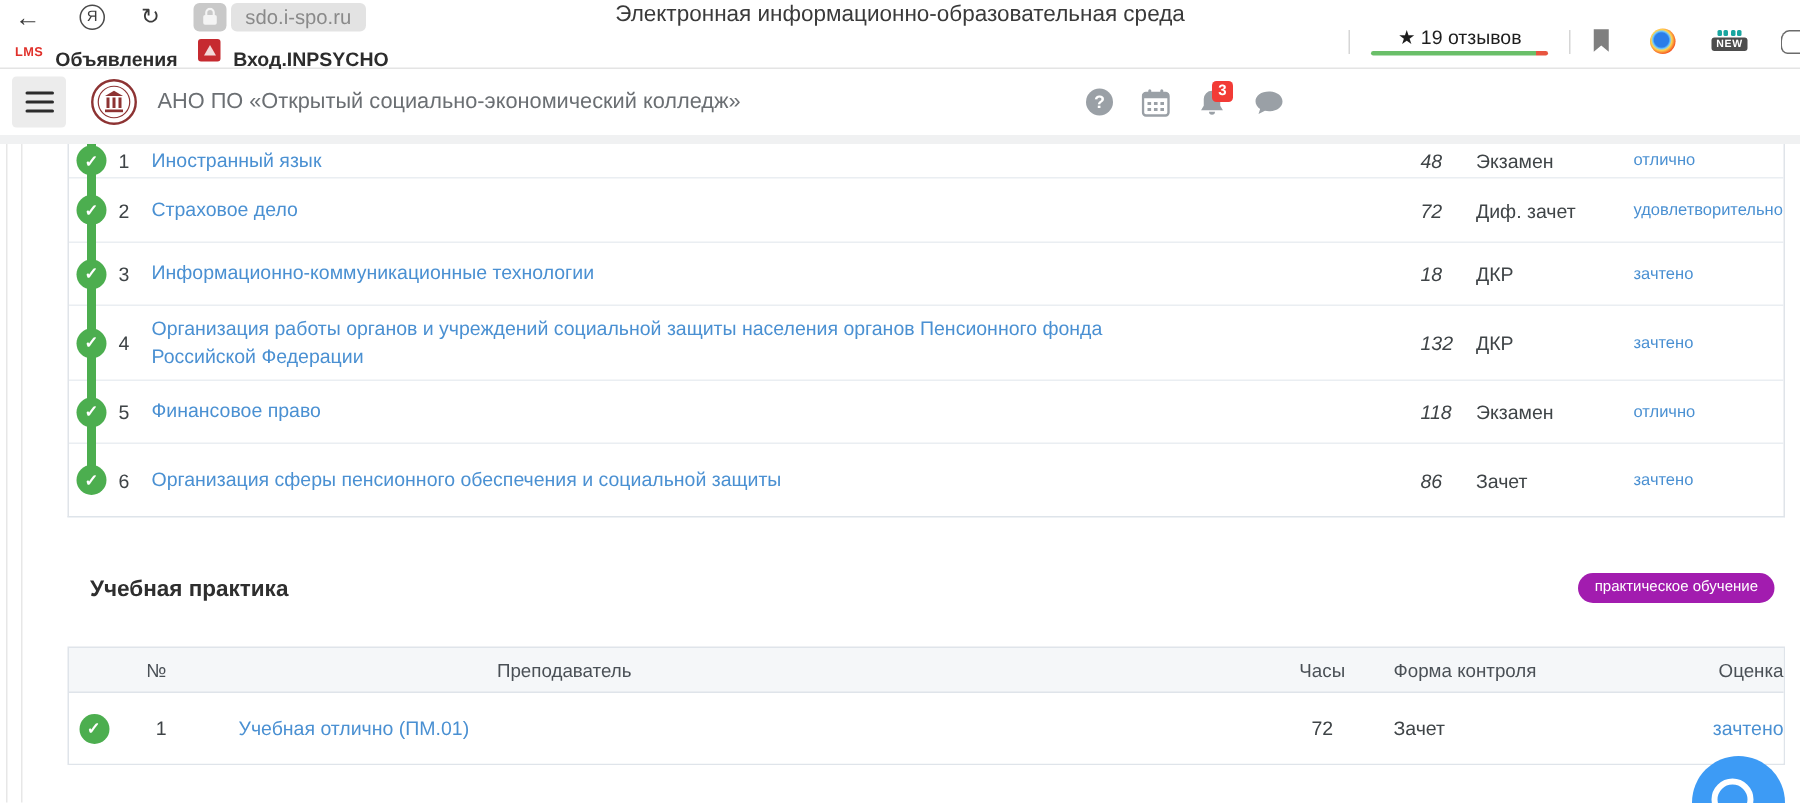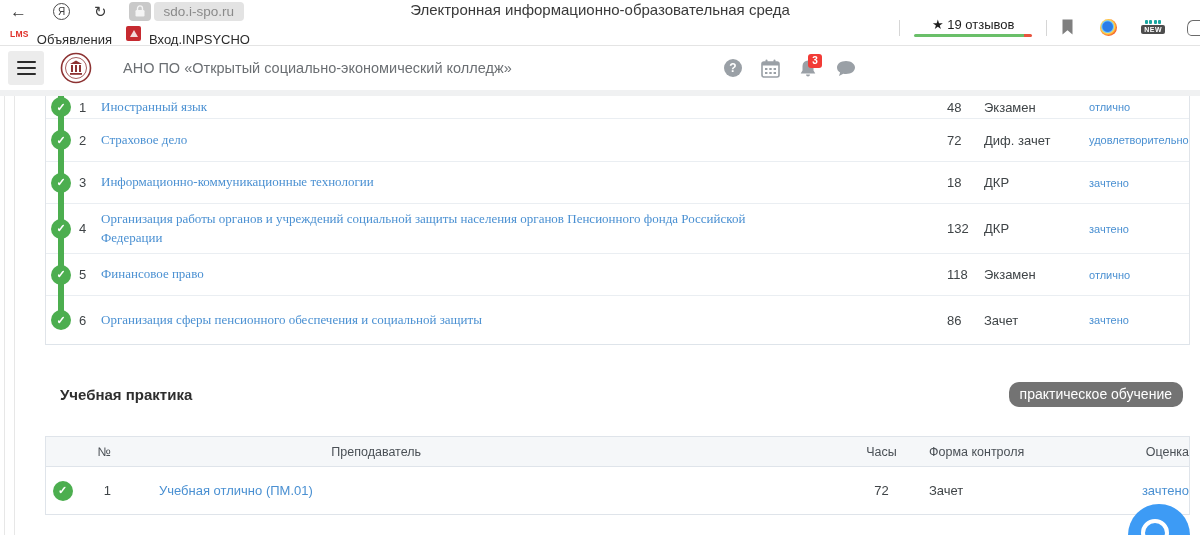--- a/index.html
+++ b/index.html
@@ -31,33 +31,33 @@
   .new-dots { display:flex; gap:1.5px; margin-bottom:1px; }
   .new-dots i { width:3px; height:4px; background:#19a6a0; border-radius:1px; }
   .new-badge { background:#4d4d4d; color:#fff; font-size:7px; font-weight:bold; padding:1px 3px; border-radius:2px; letter-spacing:.5px; }
   .edge-icon { width:13px; height:16px; margin:1px 0 0 22px; border:1.6px solid #6b6b6b; border-right:none;
     border-radius:45% 0 0 35%; }
 
   
   .bookmarks { height:24px; display:flex; align-items:center; border-bottom:1px solid #e4e4e4;
     padding-left:10px; font-size:13px; color:#2c2c2c; background:#fff; }
   .fav-lms { color:#e0312b; font-weight:bold; font-size:8.5px; letter-spacing:.3px; }
-  .bm-label { margin:12px 14px 0 8px; }
+  .bm-label { margin:12px 14px 0 8px;font-weight:bold; }
   .fav-crest { width:15px; height:15px; background:#c62a30; border-radius:2px; display:flex;
     align-items:center; justify-content:center; }
   .fav-crest i { width:0; height:0; border-left:4px solid transparent; border-right:4px solid transparent;
     border-bottom:7px solid #f3d9d9; }
 
   
   .page-header { height:44px; display:flex; align-items:center; background:#fff; position:relative; }
   .burger { width:36px; height:34px; background:#ececec; border-radius:3px; margin-left:8px;
     display:flex; flex-direction:column; justify-content:center; align-items:center; gap:3.5px; }
   .burger i { width:19px; height:2.6px; background:#2b2b2b; border-radius:1px; }
   .logo { margin-left:16px; }
-  .college-name { margin-left:31px; font-size:14.5px; color:#6b6f73; }
+  .college-name { margin-left:13px; font-size:14.5px; color:#6b6f73; }
   .hdr-icons { position:absolute; left:724px; top:0; height:44px; display:flex; align-items:center; gap:19px; }
   .help-circle { width:18px; height:18px; border-radius:50%; background:#9aa0a6; color:#fff;
     display:flex; align-items:center; justify-content:center; font-size:12px; font-weight:bold; }
   .bell-wrap { position:relative; }
   .bell-badge { position:absolute; top:-5px; left:9px; min-width:14px; height:14px; background:#f23b36;
     color:#fff; font-size:10px; font-weight:bold; border-radius:3px; display:flex; align-items:center;
     justify-content:center; padding:0 2px; }
   .content-strip { height:6px; background:#f0f1f2; }
 
   
@@ -71,29 +71,29 @@
     background:#4cae4f; border-radius:0 0 3px 3px; }
   .t1-row { display:flex; align-items:center; font-size:13px; }
   .t1-row + .t1-row { border-top:1px solid #eaeef2; }
   .r-h22 { height:22px; } .r-h43 { height:43px; } .r-h42 { height:42px; }
   .r-h50 { height:50px; } .r-h49 { height:49px; }
   .cell-check { width:30px; display:flex; justify-content:center; position:relative; z-index:1; }
   .check-circle { width:20px; height:20px; border-radius:50%; background:#4cae4f; color:#fff;
     display:flex; align-items:center; justify-content:center; font-size:11px; font-weight:bold; }
   .cell-num { width:22px; padding-left:3px; color:#3f4447; }
   .cell-name { flex:1; padding-left:3px; color:#4a90d2; }
-  .cell-name span { display:inline-block; max-width:700px; line-height:1.45;font-family:Liberation Serif, serif; }
-  .cell-hours { width:45px; padding-left:8px; }
+  .cell-name span { display:inline-block; max-width:700px; line-height:1.45; }
+  .cell-hours { width:45px; padding-left:8px;font-style:italic; }
   .cell-control { width:93px; }
   .cell-grade { width:112px; padding-left:12px; color:#4a90d2; font-size:11px; white-space:nowrap; }
 
   .section-head { margin:37px 0 0 45px; width:1145px; display:flex; align-items:center; }
   .section-title { margin-left:15px; font-size:15px; font-weight:bold; color:#2e2e2e; }
   .section-spacer { flex:1; }
-  .badge-purple { background:#737373; color:#fff; font-size:14px; padding:4px 11px 5px;
+  .badge-purple { background:#a21caf; color:#fff; font-size:10px; padding:4px 11px 5px;
     border-radius:10px; margin-right:7px; white-space:nowrap; }
 
   .table2 { margin:29px 0 0 45px; width:1145px; border:1px solid #dfe4ea; }
   .t2-head { display:flex; align-items:center; height:30px; background:#f5f7f9;
     border-bottom:1px solid #dfe4ea; font-size:12.5px; color:#4a5056; }
   .t2-row { display:flex; align-items:center; height:47px; font-size:13px; background:#fff; }
   .c-check { width:33px; display:flex; justify-content:center; }
   .c-num { width:42px; text-align:right; padding-right:10px; }
   .c-name { width:335px; padding-left:38px; }
   .t2-row .c-name { color:#4a90d2; }

